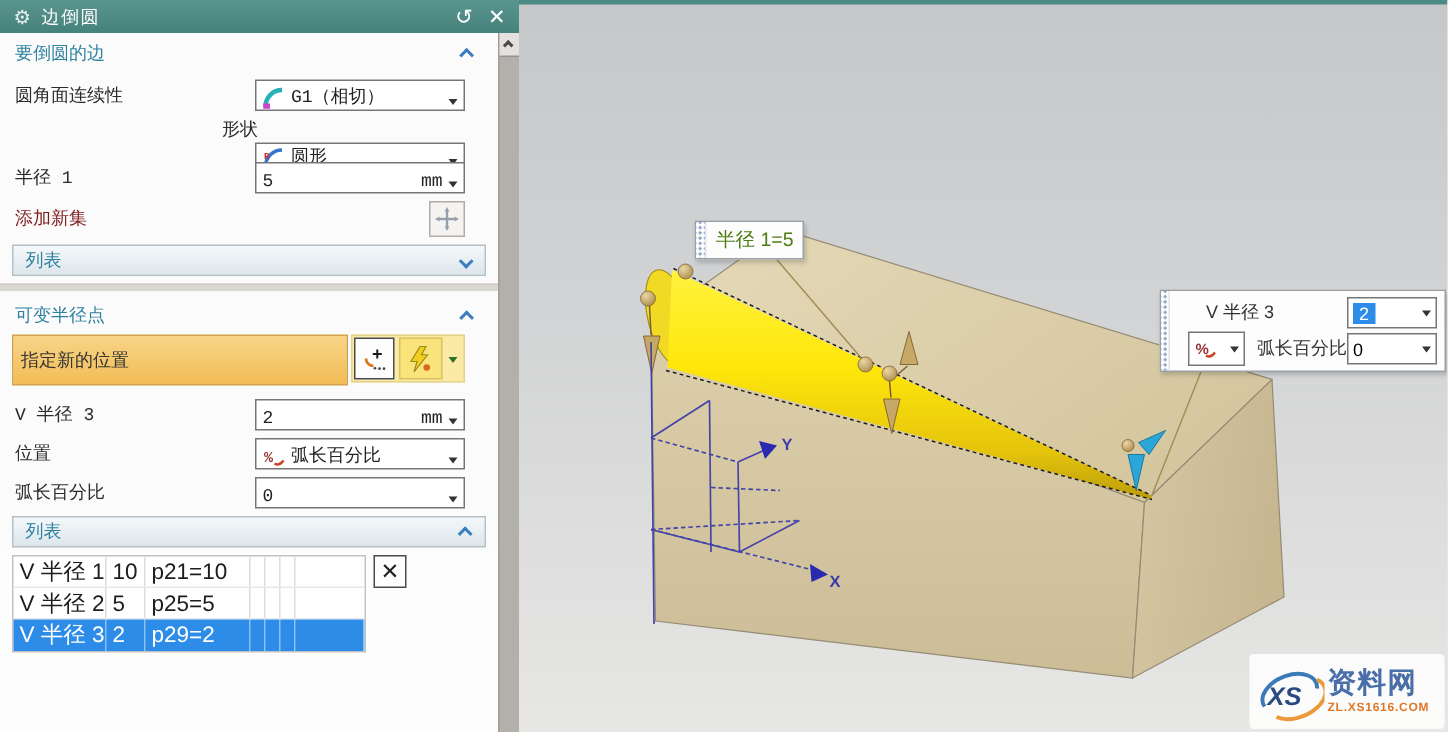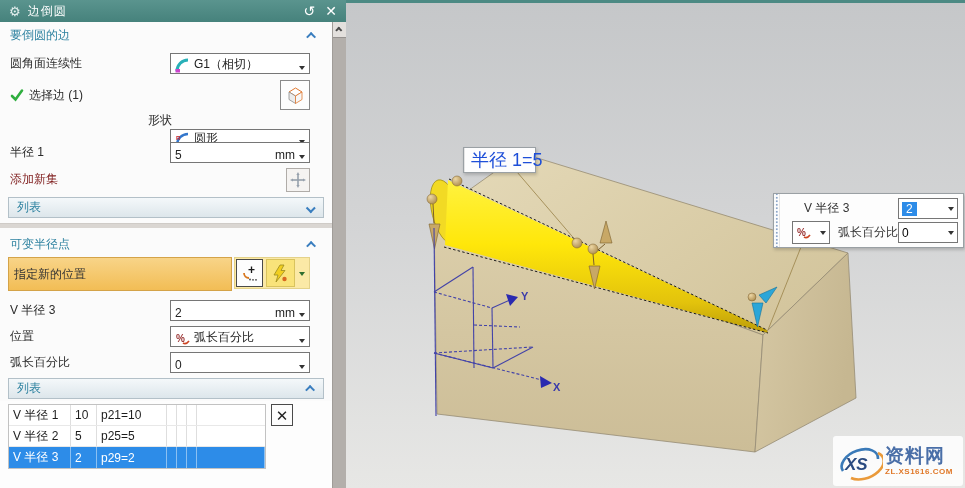--- a/index.html
+++ b/index.html
@@ -19,21 +19,21 @@
   .titlebar .tb-ico { font-size:14px; color:#fff; margin-left:10px; cursor:default; line-height:1; }
 
   .dlg-body { margin-top:22px; display:flex; flex-direction:column; height:466px; }
 
   .sec-hd { display:flex; align-items:center; height:26px; padding:0 16px 0 10px; color:#2e82a0; font-size:12px; background:#fbfbfb; }
   .sec-hd .sp { flex:1; }
   .chev { width:7px; height:7px; border-left:2px solid #3a7ebf; border-top:2px solid #3a7ebf; display:inline-block; }
   .chev.up { transform:rotate(45deg) translateY(2px); }
   .chev.down { transform:rotate(225deg) translateY(-1px); }
 
-  .row { display:flex; align-items:center; padding:0 22px 0 10px; }
+  .row { display:flex; align-items:center; padding:0 22px 0 10px;font-family:Liberation Mono, monospace; }
   .lbl { font-size:12px; color:#2b2b2b; white-space:nowrap; }
   .lbl.disabled { color:#7f1d1d; }
 
   .ctrl { margin-left:auto; width:140px; height:21px; background:#fff; border:1px solid #767676;
           display:flex; align-items:flex-end; font-size:12px; color:#222; padding:0 4px; gap:4px; }
   .ctrl .sp { flex:1; }
   .dd-arrow { width:0; height:0; border:3.5px solid transparent; border-top:4.5px solid #333; margin-top:4px; flex:none; }
   .icon-svg { flex:none; display:block; }
 
   .sq-btn { background:#fdfdfd; border:1px solid #8a8a8a; display:flex; align-items:center; justify-content:center; }
@@ -47,21 +47,21 @@
   .specify-row { display:flex; align-items:flex-start; height:40px; padding:0 16px 0 8px; }
   .hl-box { width:224px; height:34px; background:linear-gradient(#f8d488,#f2bd55); border:1px solid #d4a348;
             display:flex; align-items:center; padding:0 5px; font-size:12px; color:#333; }
   .btn-strip { margin-left:2px; display:flex; align-items:center; background:#fbe9a6; border:1px solid #e4d28a; height:32px; padding:1px; }
   .pt-btn { width:27px; height:28px; background:#fdfdfd; border:1px solid #4a4a4a; }
   .bolt-btn { width:29px; height:28px; background:#f9e37a; border:1px solid #d9c35e; margin-left:3px; }
   .mini-dd { width:13px; height:28px; display:flex; align-items:center; justify-content:center; }
 
   .list-group { flex:1; display:flex; flex-direction:column; }
   .list-content { position:relative; flex:1; background:#fdfdfd; padding:3px 8px 0 8px; display:flex; align-items:flex-start; }
-  .vr-table { width:258px; border:1px solid #c2c2c2; background:#fff; font-size:12px; color:#1d1d1d; }
+  .vr-table { width:236px; border:1px solid #c2c2c2; background:#fff; font-size:15px; color:#1d1d1d; }
   .vr-row { display:grid; grid-template-columns:62px 26px 70px 10px 10px 10px 1fr; height:21px; border-bottom:1px solid #e8e8e8; }
   .vr-row:last-child { border-bottom:none; }
   .vr-row span { display:flex; align-items:center; padding:0 4px; border-right:1px solid #dedede; height:100%; white-space:nowrap; overflow:hidden; }
   .vr-row span:last-child { border-right:none; }
   .vr-row.selected { background:#2d8ce8; color:#fff; }
   .vr-row.selected span { border-right:1px solid rgba(255,255,255,.45); }
   .del-btn { width:22px; height:22px; margin-left:5px; background:#fdfdfd; border:1px solid #4a4a4a;
              font-size:15px; line-height:1; color:#222; display:flex; align-items:center; justify-content:center; }
 
   
@@ -71,21 +71,21 @@
 
   
   .viewport { position:absolute; left:346px; top:0; width:619px; height:488px; overflow:hidden;
               background:linear-gradient(180deg,#c5c7c9 0%,#d3d4d5 45%,#e7e7e5 100%); }
   .viewport svg.scene { position:absolute; left:0; top:0; }
 
   .float-box { position:absolute; background:#fdfdfd; border:1px solid #9aa0a4; box-shadow:1px 2px 3px rgba(0,0,0,.18); display:flex; }
   .drag-handle { width:9px; align-self:stretch; border-right:1px solid #e4e4e4;
                  background-image:radial-gradient(circle,#8aa4c8 0.9px,transparent 1px); background-size:3.5px 3.5px; background-position:1px 2px; }
   .tip { left:117px; top:147px; width:73px; height:26px; align-items:center; }
-  .tip .tip-txt { font-size:18px; color:#1d4ed8; padding:0 6px; white-space:nowrap; }
+  .tip .tip-txt { font-size:13px; color:#4d7c0f; padding:0 6px; white-space:nowrap; }
 
   .editor { left:427px; top:193px; width:191px; height:55px; }
   .ed-rows { flex:1; padding:3px 5px 3px 0; display:flex; flex-direction:column; justify-content:space-between; }
   .ed-row { display:flex; align-items:center; height:23px; }
   .ed-lbl { font-size:12px; color:#333; white-space:nowrap; }
   .ed-combo { width:60px; height:21px; border:1px solid #767676; background:#fff; display:flex; align-items:center; padding:0 3px; font-size:12px; margin-left:auto; }
   .ed-combo .sp { flex:1; }
   .sel-val { background:#2d8ce8; color:#fff; padding:0 4px; }
   .ico-combo { width:38px; height:23px; border:1px solid #767676; background:#fff; display:flex; align-items:center; justify-content:space-between; padding:0 3px; margin-left:12px; }
 
@@ -125,33 +125,20 @@
           <svg class="icon-svg" width="15" height="15" viewBox="0 0 15 15">
             <path d="M2,13 A11,11 0 0 1 13,2" stroke="#28b0b8" stroke-width="3" fill="none"></path>
             <rect x="0.5" y="11" width="4.5" height="3.5" fill="#cc44cc"></rect>
           </svg>
           <span>G1（相切）</span>
           <span class="sp"></span>
             <span class="dd-arrow"></span>
         </div>
       </div>
 
-      <div class="row" style="height:34px;">
-        <svg width="14" height="14" viewBox="0 0 14 14" style="margin-right:5px;">
-          <polyline points="2,8 5.5,11.5 12,2.5" stroke="#2fae3f" stroke-width="2.6" fill="none" stroke-linecap="round"></polyline>
-        </svg>
-        <span class="lbl">选择边 (1)</span>
-        <div class="sq-btn" style="margin-left:auto;width:30px;height:30px;">
-          <svg width="21" height="21" viewBox="0 0 21 21">
-            <polygon points="4,7 10.5,3 17,7 10.5,11" fill="#fefefe" stroke="#e07830" stroke-width="1"></polygon>
-            <polygon points="4,7 10.5,11 10.5,18.5 4,14.5" fill="#ececec" stroke="#8a8a8a" stroke-width="0.8"></polygon>
-            <polygon points="17,7 10.5,11 10.5,18.5 17,14.5" fill="#f7f7f7" stroke="#e07830" stroke-width="0.8"></polygon>
-          </svg>
-        </div>
-      </div>
 
       <div class="row" style="height:27px;flex-direction:column;">
         <span class="lbl">形状</span>
         <div class="ctrl">
           <svg class="icon-svg" width="15" height="15" viewBox="0 0 15 15">
             <path d="M2,13 A11,11 0 0 1 13,2" stroke="#3377cc" stroke-width="2.4" fill="none"></path>
             <text x="1" y="8" font-size="6" font-weight="bold" fill="#cc2222">R</text>
           </svg>
           <span>圆形</span>
           <span class="sp"></span>

